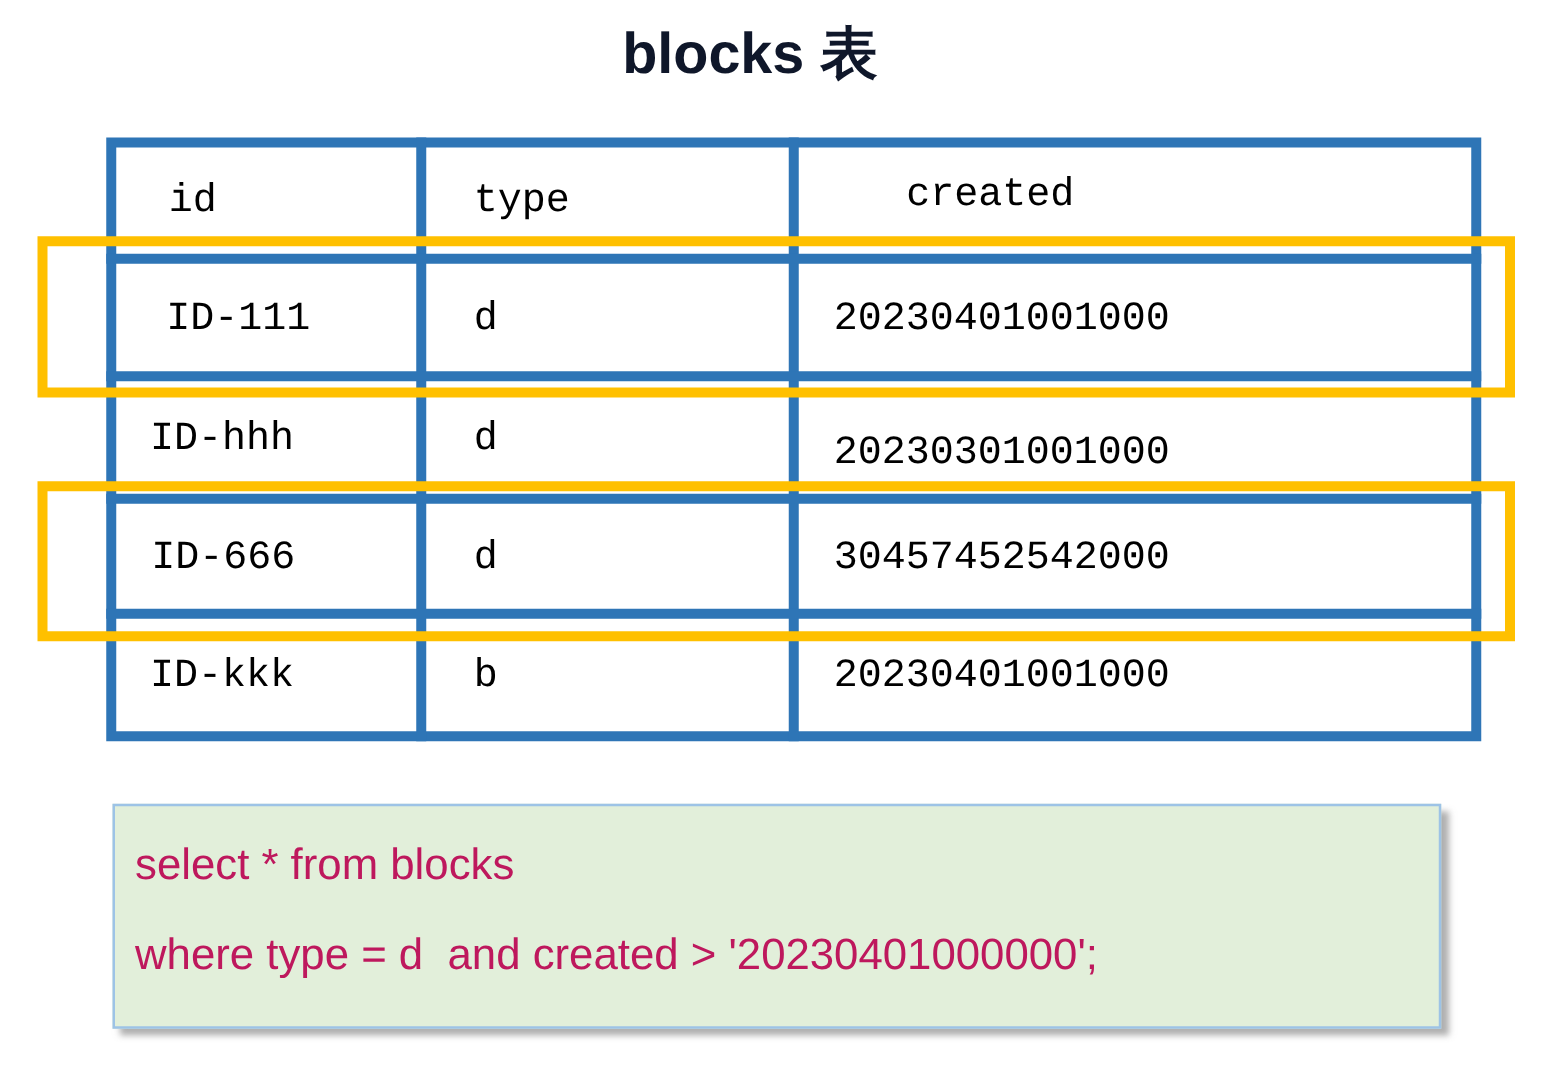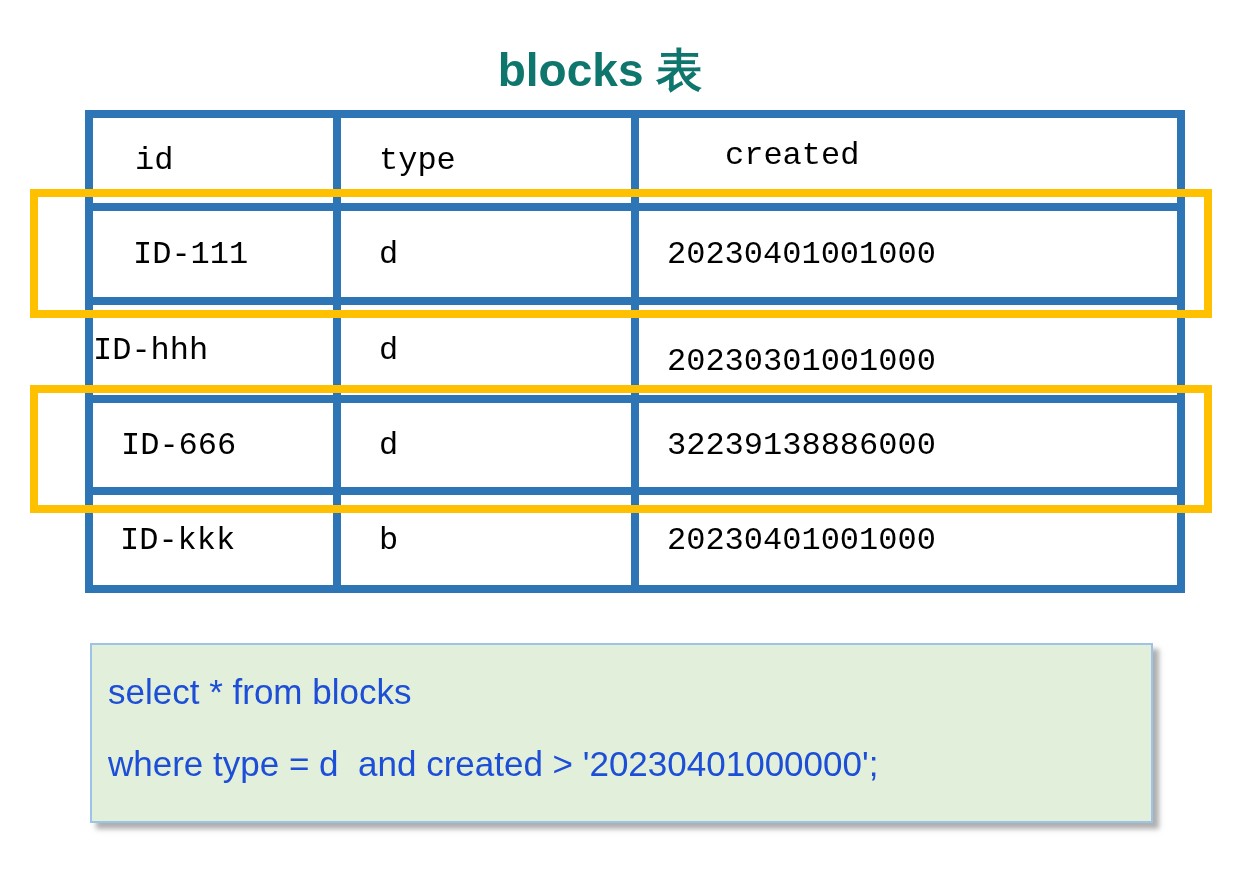--- a/index.html
+++ b/index.html
@@ -9,22 +9,21 @@
     font-family: "Liberation Sans", sans-serif;
     position: relative;
     overflow: hidden;
   }
   #title {
     position: absolute;
     left: 0; top: 12px; width: 1200px;
     text-align: center;
     font-size: 46px;
     font-weight: bold;
-    color: #0f766e;
-    margin-top: 28px;
+    color: #0f172a;
   }
   .bluebar {
     position: absolute;
     background: var(--table-border, #2E75B6);
     z-index: 1;
   }
   #table-outer {
     position: absolute;
     left: 85px; top: 110px; width: 1100px; height: 483px;
     border: 8px solid var(--table-border, #2E75B6);
@@ -58,21 +57,21 @@
     box-shadow: 6px 6px 5px rgba(110, 110, 110, 0.55);
     z-index: 1;
   }
   .sqlline {
     position: absolute;
     left: 108px;
     height: 64px;
     display: flex;
     align-items: center;
     font-size: 35px;
-    color: #1d4ed8;
+    color: #be185d;
     white-space: pre;
     z-index: 2;
   }
 </style>
 </head>
 <body>
 
 <div id="title">blocks 表</div>
 
 <div id="table-outer"></div>
@@ -84,27 +83,27 @@
 <div class="bluebar" style="left:85px; top:487px; width:1100px; height:8px;"></div>
 
 <div class="cell" style="left:93px; top:118px; width:240px; height:85px; padding-left:42px;">id</div>
 <div class="cell" style="left:341px; top:118px; width:252px; height:85px; padding-left:38px;">type</div>
 <div class="cell" style="left:639px; top:118px; width:538px; height:74px; padding-left:86px;">created</div>
 
 <div class="cell" style="left:93px; top:211px; width:240px; height:86px; padding-left:40px;">ID-111</div>
 <div class="cell" style="left:341px; top:211px; width:290px; height:86px; padding-left:38px;">d</div>
 <div class="cell" style="left:639px; top:211px; width:538px; height:86px; padding-left:28px;">20230401001000</div>
 
-<div class="cell" style="left:93px; top:305px; width:240px; height:90px; ">ID-hhh</div>
+<div class="cell" style="left:93px; top:305px; width:240px; height:90px; padding-left:27px;">ID-hhh</div>
 <div class="cell" style="left:341px; top:305px; width:290px; height:90px; padding-left:38px;">d</div>
 <div class="cell" style="left:639px; top:305px; width:538px; height:113px; padding-left:28px;">20230301001000</div>
 
 <div class="cell" style="left:94px; top:403px; width:240px; height:84px; padding-left:27px;">ID-666</div>
 <div class="cell" style="left:341px; top:403px; width:290px; height:84px; padding-left:38px;">d</div>
-<div class="cell" style="left:639px; top:403px; width:538px; height:84px; padding-left:28px;">32239138886000</div>
+<div class="cell" style="left:639px; top:403px; width:538px; height:84px; padding-left:28px;">30457452542000</div>
 
 <div class="cell" style="left:93px; top:495px; width:240px; height:90px; padding-left:27px;">ID-kkk</div>
 <div class="cell" style="left:341px; top:495px; width:290px; height:90px; padding-left:38px;">b</div>
 <div class="cell" style="left:639px; top:495px; width:538px; height:90px; padding-left:28px;">20230401001000</div>
 
 <div class="hl" style="left:30px; top:189px; width:1182px; height:129px;"></div>
 <div class="hl" style="left:30px; top:385px; width:1182px; height:128px;"></div>
 
 <div id="sql-box"></div>
 <div class="sqlline" style="top:660px;">select * from blocks</div>

